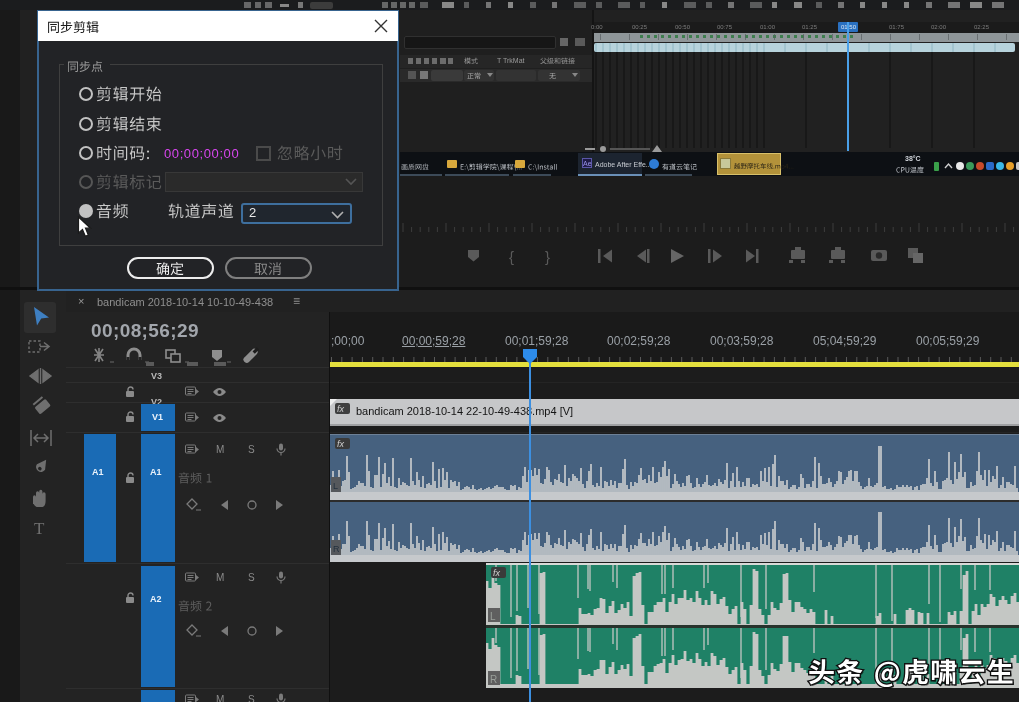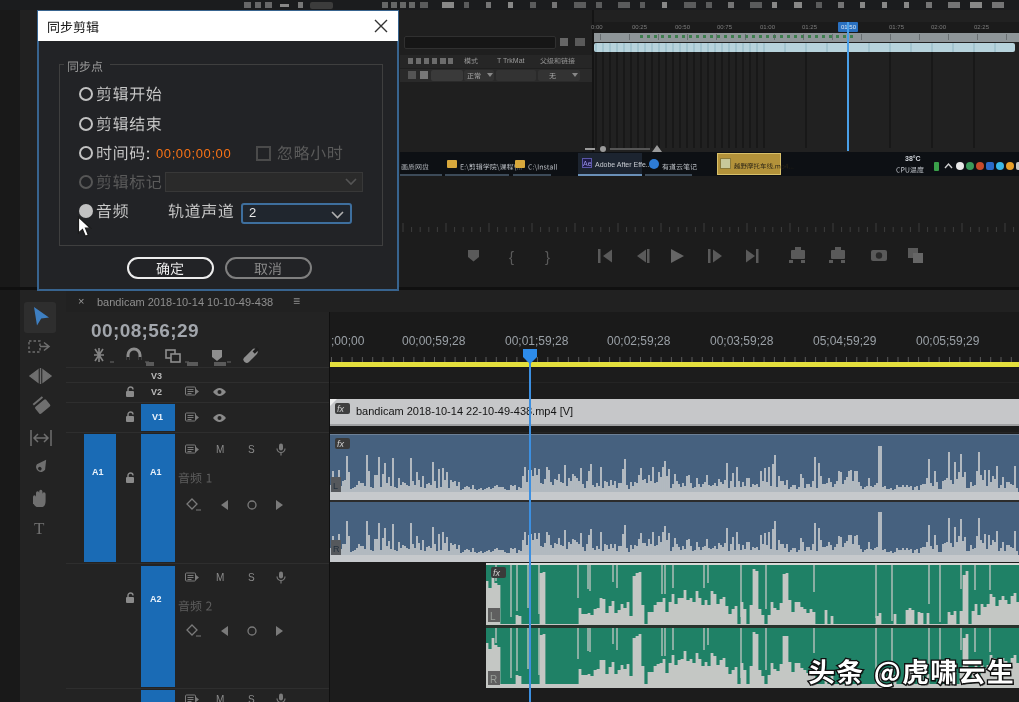--- a/index.html
+++ b/index.html
@@ -263,21 +263,21 @@
     <div style="position:absolute;left:66px;top:563px;width:263px;height:1px;background:#2e2e2e"></div>
     <div style="position:absolute;left:66px;top:688px;width:263px;height:1px;background:#2e2e2e"></div>
     <div style="position:absolute;left:146px;top:362px;width:8px;height:4px;background:#5a5a5a"></div>
     <div style="position:absolute;left:187px;top:362px;width:11px;height:4px;background:#5a5a5a"></div>
     <div style="position:absolute;left:214px;top:362px;width:12px;height:4px;background:#5a5a5a"></div>
     <div style="position:absolute;left:151px;top:371px;font:bold 9px 'Liberation Sans',sans-serif;color:#b8b8b8;letter-spacing:0;white-space:nowrap;">V3</div>
     <svg style="position:absolute;left:125px;top:386px" width="11" height="12" viewBox="0 0 11 12">
       <rect x="1" y="5" width="8" height="6" rx="1" fill="#8a8a8a"></rect>
       <path d="M3 5V3.5a2.5 2.5 0 0 1 5 0" stroke="#8a8a8a" stroke-width="1.4" fill="none"></path>
     </svg>
-    <div style="position:absolute;left:151px;top:387px;font:bold 9px 'Liberation Sans',sans-serif;color:#b8b8b8;letter-spacing:0;white-space:nowrap;">V2</div>
+    <div style="position:absolute;left:151px;top:397px;font:bold 9px 'Liberation Sans',sans-serif;color:#b8b8b8;letter-spacing:0;white-space:nowrap;">V2</div>
     <svg style="position:absolute;left:185px;top:386px" width="14" height="11" viewBox="0 0 14 11">
       <rect x="0.5" y="1" width="10" height="8" rx="1" stroke="#7a7a7a" fill="none"></rect>
       <path d="M2.5 3.5h6M2.5 5.5h6M2.5 7.5h4" stroke="#7a7a7a" stroke-width="1"></path>
       <path d="M11 3l3 2.5L11 8z" fill="#7a7a7a"></path>
     </svg>
     <svg style="position:absolute;left:212px;top:387px" width="15" height="10" viewBox="0 0 15 10">
       <path d="M1 5q6.5-8 13 0q-6.5 8-13 0z" fill="#8a8a8a"></path>
       <circle cx="7.5" cy="5" r="2" fill="#232323"></circle>
     </svg>
     <div style="position:absolute;left:141px;top:404px;width:34px;height:27px;background:#1a6bb5"></div>
@@ -362,21 +362,21 @@
     <svg style="position:absolute;left:276px;top:693px" width="10" height="13" viewBox="0 0 10 13">
       <rect x="3" y="0.5" width="4" height="7" rx="2" fill="#7a7a7a"></rect>
       <path d="M1 5.5a4 4 0 0 0 8 0M5 9.5v3" stroke="#7a7a7a" stroke-width="1.2" fill="none"></path>
     </svg>
     <div style="position:absolute;left:330px;top:312px;width:689px;height:56px;background:#1a1a1a"></div>
     <div style="position:absolute;left:330px;top:368px;width:689px;height:334px;background:#1c1c1c"></div>
     <div style="position:absolute;left:330px;top:382px;width:689px;height:1px;background:#242424"></div>
     <div style="position:absolute;left:330px;top:402px;width:689px;height:1px;background:#242424"></div>
     <div style="position:absolute;left:330px;top:432px;width:689px;height:1px;background:#242424"></div>
     <div style="position:absolute;left:331px;top:334px;font:normal 12px 'Liberation Sans',sans-serif;color:#9aa0a6;letter-spacing:0;white-space:nowrap;">;00;00</div>
-    <div style="position:absolute;left:402px;top:334px;font:normal 12px 'Liberation Sans',sans-serif;color:#9aa0a6;letter-spacing:0;white-space:nowrap;">00;00;59;28</div>
+    <div style="position:absolute;left:402px;top:334px;font:normal 12px 'Liberation Sans',sans-serif;color:#9aa0a6;letter-spacing:0;white-space:nowrap;text-decoration:underline;">00;00;59;28</div>
     <div style="position:absolute;left:505px;top:334px;font:normal 12px 'Liberation Sans',sans-serif;color:#9aa0a6;letter-spacing:0;white-space:nowrap;">00;01;59;28</div>
     <div style="position:absolute;left:607px;top:334px;font:normal 12px 'Liberation Sans',sans-serif;color:#9aa0a6;letter-spacing:0;white-space:nowrap;">00;02;59;28</div>
     <div style="position:absolute;left:710px;top:334px;font:normal 12px 'Liberation Sans',sans-serif;color:#9aa0a6;letter-spacing:0;white-space:nowrap;">00;03;59;28</div>
     <div style="position:absolute;left:813px;top:334px;font:normal 12px 'Liberation Sans',sans-serif;color:#9aa0a6;letter-spacing:0;white-space:nowrap;">05;04;59;29</div>
     <div style="position:absolute;left:916px;top:334px;font:normal 12px 'Liberation Sans',sans-serif;color:#9aa0a6;letter-spacing:0;white-space:nowrap;">00;05;59;29</div>
     <svg style="position:absolute;left:0;top:0" width="1019" height="370" viewBox="0 0 1019 370">
       <path d="M331.5 357V362M341.8 357V362M352.1 357V362M362.4 357V362M372.7 357V362M383.0 357V362M393.3 357V362M403.6 357V362M413.9 357V362M424.2 357V362M434.5 357V362M444.8 357V362M455.1 357V362M465.4 357V362M475.7 357V362M486.0 357V362M496.3 357V362M506.6 357V362M516.9 357V362M527.2 357V362M537.5 357V362M547.8 357V362M558.1 357V362M568.4 357V362M578.7 357V362M589.0 357V362M599.3 357V362M609.6 357V362M619.9 357V362M630.2 357V362M640.5 357V362M650.8 357V362M661.1 357V362M671.4 357V362M681.7 357V362M692.0 357V362M702.3 357V362M712.6 357V362M722.9 357V362M733.2 357V362M743.5 357V362M753.8 357V362M764.1 357V362M774.4 357V362M784.7 357V362M795.0 357V362M805.3 357V362M815.6 357V362M825.9 357V362M836.2 357V362M846.5 357V362M856.8 357V362M867.1 357V362M877.4 357V362M887.7 357V362M898.0 357V362M908.3 357V362M918.6 357V362M928.9 357V362M939.2 357V362M949.5 357V362M959.8 357V362M970.1 357V362M980.4 357V362M990.7 357V362M1001.0 357V362M1011.3 357V362" stroke="#5a5a5a" stroke-width="1" fill="none"></path>
     </svg>
     <div style="position:absolute;left:330px;top:362px;width:689px;height:5px;background:#e3df3d"></div>
     <div style="position:absolute;left:330px;top:399px;width:689px;height:27px;background:#c6c7c9"></div>
@@ -481,21 +481,21 @@
         <path d="M9.5 -9.9V-5.7H10.6V-9.9ZM12.6 -10.3V-5.3C12.6 -5.2 12.6 -5.1 12.4 -5.1C12.2 -5.1 11.6 -5.1 10.9 -5.1C11.1 -4.9 11.2 -4.5 11.3 -4.3C12.2 -4.3 12.8 -4.3 13.2 -4.4C13.6 -4.5 13.7 -4.8 13.7 -5.3V-10.3ZM11.0 -13.5C10.7 -13.0 10.3 -12.3 9.9 -11.8H5.2L5.9 -12.0C5.7 -12.4 5.2 -13.1 4.9 -13.5L3.8 -13.2C4.1 -12.8 4.5 -12.2 4.7 -11.8H1.0V-10.9H15.0V-11.8H11.2C11.5 -12.2 11.9 -12.7 12.2 -13.2ZM1.3 -3.6V-2.7H6.5C6.0 -1.0 4.6 -0.1 0.8 0.3C1.0 0.6 1.3 1.0 1.4 1.3C5.6 0.7 7.2 -0.5 7.8 -2.7H12.8C12.6 -0.9 12.4 -0.2 12.1 0.1C11.9 0.2 11.8 0.2 11.4 0.2C11.1 0.2 10.1 0.2 9.1 0.1C9.3 0.4 9.5 0.8 9.5 1.1C10.5 1.2 11.4 1.2 11.9 1.2C12.4 1.2 12.7 1.1 13.0 0.8C13.5 0.4 13.7 -0.7 14.0 -3.2C14.0 -3.3 14.0 -3.6 14.0 -3.6ZM6.7 -9.2V-8.3H3.2V-9.2ZM2.2 -10.0V-4.4H3.2V-5.9H6.7V-5.3C6.7 -5.2 6.6 -5.1 6.5 -5.1C6.4 -5.1 5.9 -5.1 5.4 -5.1C5.5 -4.9 5.6 -4.6 5.7 -4.4C6.4 -4.4 6.9 -4.4 7.3 -4.5C7.6 -4.6 7.7 -4.8 7.7 -5.3V-10.0ZM6.7 -7.6V-6.6H3.2V-7.6Z M25.4 -12.0H29.7V-10.4H25.4ZM24.3 -12.9V-9.5H30.9V-12.9ZM17.9 -5.3C18.0 -5.4 18.5 -5.5 19.0 -5.5H20.5V-3.2L17.2 -2.7L17.5 -1.5L20.5 -2.1V1.2H21.6V-2.3L23.4 -2.7L23.4 -3.7L21.6 -3.4V-5.5H23.1V-6.6H21.6V-9.1H20.5V-6.6H19.0C19.4 -7.7 19.9 -9.0 20.2 -10.4H23.2V-11.6H20.6C20.7 -12.1 20.8 -12.7 20.9 -13.2L19.7 -13.4C19.7 -12.8 19.5 -12.2 19.4 -11.6H17.4V-10.4H19.1C18.8 -9.1 18.4 -8.1 18.3 -7.7C18.0 -7.0 17.8 -6.4 17.5 -6.4C17.7 -6.1 17.8 -5.5 17.9 -5.3ZM29.6 -7.6V-6.2H25.6V-7.6ZM23.0 -1.2 23.2 -0.1 29.6 -0.6V1.3H30.8V-0.7L31.9 -0.8L32.0 -1.8L30.8 -1.8V-7.6H31.8V-8.6H23.4V-7.6H24.5V-1.3ZM29.6 -5.3V-3.9H25.6V-5.3ZM29.6 -3.0V-1.7L25.6 -1.4V-3.0Z M43.6 -11.2V-6.7H39.1V-7.4V-11.2ZM34.0 -6.7V-5.5H37.8C37.6 -3.3 36.8 -1.2 34.1 0.4C34.4 0.7 34.8 1.1 35.0 1.3C38.0 -0.5 38.8 -3.0 39.0 -5.5H43.6V1.3H44.8V-5.5H48.4V-6.7H44.8V-11.2H47.9V-12.4H34.6V-11.2H37.9V-7.4L37.9 -6.7Z M57.2 -5.2V1.3H58.3V0.6H63.1V1.2H64.3V-5.2ZM58.3 -0.5V-4.1H63.1V-0.5ZM56.7 -6.5C57.1 -6.7 57.8 -6.8 63.8 -7.2C64.0 -6.8 64.2 -6.4 64.3 -6.1L65.3 -6.6C64.8 -7.9 63.7 -9.7 62.6 -11.1L61.6 -10.7C62.2 -10.0 62.7 -9.1 63.2 -8.3L58.1 -8.0C59.2 -9.4 60.2 -11.2 61.1 -13.1L59.8 -13.5C59.0 -11.4 57.7 -9.3 57.3 -8.7C56.9 -8.1 56.6 -7.7 56.3 -7.7C56.4 -7.4 56.6 -6.8 56.7 -6.5ZM53.0 -9.0H54.9C54.7 -7.0 54.3 -5.3 53.8 -3.9C53.2 -4.3 52.6 -4.7 52.1 -5.1C52.4 -6.2 52.7 -7.6 53.0 -9.0ZM50.8 -4.7C51.6 -4.1 52.5 -3.5 53.3 -2.8C52.5 -1.3 51.6 -0.3 50.4 0.3C50.7 0.5 51.0 1.0 51.2 1.2C52.4 0.5 53.4 -0.5 54.1 -2.0C54.7 -1.4 55.3 -0.8 55.6 -0.3L56.4 -1.3C56.0 -1.8 55.4 -2.5 54.6 -3.1C55.4 -4.9 55.8 -7.2 56.0 -10.1L55.3 -10.2L55.1 -10.2H53.3C53.5 -11.2 53.6 -12.3 53.8 -13.3L52.6 -13.4C52.5 -12.4 52.4 -11.3 52.2 -10.2H50.5V-9.0H51.9C51.6 -7.4 51.2 -5.8 50.8 -4.7Z" fill="#c8c8c8"></path>
       </svg>
       <div style="position:absolute;left:40px;top:105px;width:14px;height:14px;border-radius:50%;border:2px solid #c2c2c2;"></div>
       <svg style="position:absolute;left:57px;top:102px;overflow:visible" width="70" height="22" viewBox="0 -16 70 22">
         <path d="M9.5 -9.9V-5.7H10.6V-9.9ZM12.6 -10.3V-5.3C12.6 -5.2 12.6 -5.1 12.4 -5.1C12.2 -5.1 11.6 -5.1 10.9 -5.1C11.1 -4.9 11.2 -4.5 11.3 -4.3C12.2 -4.3 12.8 -4.3 13.2 -4.4C13.6 -4.5 13.7 -4.8 13.7 -5.3V-10.3ZM11.0 -13.5C10.7 -13.0 10.3 -12.3 9.9 -11.8H5.2L5.9 -12.0C5.7 -12.4 5.2 -13.1 4.9 -13.5L3.8 -13.2C4.1 -12.8 4.5 -12.2 4.7 -11.8H1.0V-10.9H15.0V-11.8H11.2C11.5 -12.2 11.9 -12.7 12.2 -13.2ZM1.3 -3.6V-2.7H6.5C6.0 -1.0 4.6 -0.1 0.8 0.3C1.0 0.6 1.3 1.0 1.4 1.3C5.6 0.7 7.2 -0.5 7.8 -2.7H12.8C12.6 -0.9 12.4 -0.2 12.1 0.1C11.9 0.2 11.8 0.2 11.4 0.2C11.1 0.2 10.1 0.2 9.1 0.1C9.3 0.4 9.5 0.8 9.5 1.1C10.5 1.2 11.4 1.2 11.9 1.2C12.4 1.2 12.7 1.1 13.0 0.8C13.5 0.4 13.7 -0.7 14.0 -3.2C14.0 -3.3 14.0 -3.6 14.0 -3.6ZM6.7 -9.2V-8.3H3.2V-9.2ZM2.2 -10.0V-4.4H3.2V-5.9H6.7V-5.3C6.7 -5.2 6.6 -5.1 6.5 -5.1C6.4 -5.1 5.9 -5.1 5.4 -5.1C5.5 -4.9 5.6 -4.6 5.7 -4.4C6.4 -4.4 6.9 -4.4 7.3 -4.5C7.6 -4.6 7.7 -4.8 7.7 -5.3V-10.0ZM6.7 -7.6V-6.6H3.2V-7.6Z M25.4 -12.0H29.7V-10.4H25.4ZM24.3 -12.9V-9.5H30.9V-12.9ZM17.9 -5.3C18.0 -5.4 18.5 -5.5 19.0 -5.5H20.5V-3.2L17.2 -2.7L17.5 -1.5L20.5 -2.1V1.2H21.6V-2.3L23.4 -2.7L23.4 -3.7L21.6 -3.4V-5.5H23.1V-6.6H21.6V-9.1H20.5V-6.6H19.0C19.4 -7.7 19.9 -9.0 20.2 -10.4H23.2V-11.6H20.6C20.7 -12.1 20.8 -12.7 20.9 -13.2L19.7 -13.4C19.7 -12.8 19.5 -12.2 19.4 -11.6H17.4V-10.4H19.1C18.8 -9.1 18.4 -8.1 18.3 -7.7C18.0 -7.0 17.8 -6.4 17.5 -6.4C17.7 -6.1 17.8 -5.5 17.9 -5.3ZM29.6 -7.6V-6.2H25.6V-7.6ZM23.0 -1.2 23.2 -0.1 29.6 -0.6V1.3H30.8V-0.7L31.9 -0.8L32.0 -1.8L30.8 -1.8V-7.6H31.8V-8.6H23.4V-7.6H24.5V-1.3ZM29.6 -5.3V-3.9H25.6V-5.3ZM29.6 -3.0V-1.7L25.6 -1.4V-3.0Z M33.8 -0.8 34.0 0.4C35.6 0.0 37.7 -0.4 39.7 -0.9L39.6 -2.0C37.5 -1.6 35.2 -1.1 33.8 -0.8ZM34.1 -6.8C34.3 -6.9 34.7 -7.0 36.8 -7.3C36.0 -6.3 35.4 -5.5 35.1 -5.2C34.5 -4.6 34.2 -4.2 33.8 -4.1C34.0 -3.8 34.1 -3.2 34.2 -2.9C34.6 -3.2 35.2 -3.3 39.6 -4.1C39.6 -4.4 39.6 -4.8 39.6 -5.2L36.0 -4.6C37.3 -6.0 38.6 -7.7 39.6 -9.4L38.5 -10.1C38.2 -9.5 37.9 -8.9 37.5 -8.4L35.4 -8.2C36.3 -9.5 37.3 -11.2 38.0 -12.8L36.8 -13.3C36.1 -11.5 35.0 -9.5 34.6 -9.0C34.3 -8.5 34.0 -8.1 33.7 -8.0C33.8 -7.7 34.0 -7.1 34.1 -6.8ZM43.4 -13.5V-11.3H39.7V-10.1H43.4V-7.6H40.1V-6.5H48.0V-7.6H44.7V-10.1H48.3V-11.3H44.7V-13.5ZM40.5 -4.9V1.3H41.7V0.6H46.4V1.2H47.6V-4.9ZM41.7 -0.5V-3.8H46.4V-0.5Z M52.1 -8.9V-4.3H56.5C55.0 -2.6 52.6 -1.0 50.4 -0.3C50.7 -0.0 51.1 0.4 51.3 0.7C53.4 -0.1 55.6 -1.6 57.2 -3.3V1.3H58.4V-3.4C60.0 -1.6 62.2 -0.1 64.4 0.8C64.6 0.4 65.0 -0.0 65.3 -0.3C63.0 -1.0 60.6 -2.6 59.1 -4.3H63.5V-8.9H58.4V-10.6H64.6V-11.7H58.4V-13.4H57.2V-11.7H51.0V-10.6H57.2V-8.9ZM53.3 -7.8H57.2V-5.3H53.3ZM58.4 -7.8H62.3V-5.3H58.4Z" fill="#c8c8c8"></path>
       </svg>
       <div style="position:absolute;left:40px;top:134px;width:14px;height:14px;border-radius:50%;border:2px solid #c2c2c2;"></div>
       <svg style="position:absolute;left:57px;top:131px;overflow:visible" width="58" height="22" viewBox="0 -16 58 22">
         <path d="M7.6 -7.2C8.4 -6.0 9.5 -4.3 10.0 -3.3L11.1 -3.9C10.5 -4.9 9.4 -6.5 8.6 -7.8ZM5.2 -6.4V-2.8H2.4V-6.4ZM5.2 -7.5H2.4V-11.0H5.2ZM1.3 -12.1V-0.4H2.4V-1.7H6.3V-12.1ZM12.2 -13.4V-10.2H7.0V-9.1H12.2V-0.5C12.2 -0.2 12.1 -0.1 11.8 -0.1C11.4 -0.1 10.2 -0.1 9.0 -0.1C9.2 0.2 9.4 0.8 9.4 1.1C11.0 1.1 12.1 1.1 12.6 0.9C13.2 0.7 13.4 0.4 13.4 -0.5V-9.1H15.4V-10.2H13.4V-13.4Z M18.1 -9.8V1.3H19.3V-9.8ZM18.3 -12.7C19.0 -12.0 19.9 -10.9 20.2 -10.3L21.2 -10.9C20.8 -11.6 20.0 -12.6 19.2 -13.2ZM22.7 -4.7H26.5V-2.6H22.7ZM22.7 -7.9H26.5V-5.7H22.7ZM21.6 -8.9V-1.6H27.6V-8.9ZM22.2 -12.5V-11.4H30.0V-0.2C30.0 0.0 29.9 0.1 29.7 0.1C29.5 0.1 28.8 0.1 28.2 0.1C28.3 0.4 28.5 0.9 28.6 1.2C29.5 1.2 30.2 1.2 30.6 1.0C31.1 0.8 31.2 0.5 31.2 -0.2V-12.5Z M39.8 -3.3V-2.2H45.9V-3.3ZM41.1 -10.4C40.9 -8.8 40.7 -6.7 40.5 -5.4H40.8L47.0 -5.4C46.7 -1.9 46.4 -0.4 45.9 -0.0C45.8 0.1 45.6 0.2 45.3 0.1C45.0 0.1 44.3 0.1 43.6 0.1C43.7 0.4 43.9 0.8 43.9 1.2C44.7 1.2 45.4 1.2 45.8 1.2C46.3 1.2 46.6 1.0 46.9 0.7C47.5 0.1 47.8 -1.6 48.2 -5.9C48.2 -6.1 48.2 -6.4 48.2 -6.4H46.3C46.5 -8.4 46.8 -10.8 46.9 -12.5L46.0 -12.6L45.9 -12.5H40.3V-11.4H45.6C45.5 -10.0 45.3 -8.0 45.1 -6.4H41.8C41.9 -7.6 42.1 -9.1 42.2 -10.3ZM34.0 -12.6V-11.5H36.0C35.5 -9.0 34.8 -6.8 33.7 -5.2C33.9 -4.9 34.1 -4.3 34.2 -4.0C34.5 -4.4 34.8 -4.8 35.1 -5.3V0.5H36.1V-0.7H39.0V-7.7H36.1C36.5 -8.9 36.9 -10.2 37.1 -11.5H39.5V-12.6ZM36.1 -6.6H38.0V-1.8H36.1Z M52.0 -6.2C52.6 -6.2 53.1 -6.7 53.1 -7.4C53.1 -8.0 52.6 -8.5 52.0 -8.5C51.4 -8.5 51.0 -8.0 51.0 -7.4C51.0 -6.7 51.4 -6.2 52.0 -6.2ZM52.0 0.2C52.6 0.2 53.1 -0.2 53.1 -0.9C53.1 -1.6 52.6 -2.0 52.0 -2.0C51.4 -2.0 51.0 -1.6 51.0 -0.9C51.0 -0.2 51.4 0.2 52.0 0.2Z" fill="#c8c8c8"></path>
       </svg>
-      <div style="position:absolute;left:117px;top:134px;font:normal 13px 'Liberation Sans',sans-serif;color:#f97316;letter-spacing:0.6px;white-space:nowrap;">00;00;00;00</div>
+      <div style="position:absolute;left:125px;top:134px;font:normal 13px 'Liberation Sans',sans-serif;color:#d946ef;letter-spacing:0.6px;white-space:nowrap;">00;00;00;00</div>
       <div style="position:absolute;left:217px;top:134px;width:15px;height:15px;border:2px solid #4a4a4a;"></div>
       <svg style="position:absolute;left:238px;top:131px;overflow:visible" width="70" height="22" viewBox="0 -16 70 22">
         <path d="M4.2 -3.8V-0.6C4.2 0.7 4.7 1.1 6.5 1.1C6.9 1.1 9.8 1.1 10.2 1.1C11.7 1.1 12.1 0.5 12.3 -1.5C11.9 -1.6 11.4 -1.8 11.2 -2.0C11.1 -0.3 10.9 -0.0 10.1 -0.0C9.5 -0.0 7.1 -0.0 6.6 -0.0C5.6 -0.0 5.4 -0.1 5.4 -0.6V-3.8ZM12.1 -3.4C12.8 -2.3 13.7 -0.8 14.0 0.1L15.1 -0.3C14.8 -1.2 14.0 -2.7 13.2 -3.8ZM2.1 -3.8C1.9 -2.6 1.3 -1.1 0.6 -0.1L1.7 0.4C2.4 -0.6 2.9 -2.2 3.2 -3.4ZM6.9 -4.0C7.6 -3.2 8.5 -2.1 8.9 -1.4L10.0 -2.0C9.5 -2.7 8.6 -3.7 7.8 -4.5ZM4.7 -13.5C3.9 -11.6 2.4 -9.9 0.8 -8.8C1.2 -8.6 1.6 -8.2 1.9 -8.0C2.7 -8.7 3.6 -9.6 4.4 -10.6H6.5C5.5 -8.8 3.9 -7.2 2.2 -6.2C2.4 -6.0 2.9 -5.6 3.0 -5.3C4.9 -6.6 6.6 -8.4 7.7 -10.6H9.9C9.0 -8.3 7.5 -6.4 5.6 -5.2C5.9 -5.0 6.3 -4.6 6.5 -4.4C8.5 -5.8 10.1 -8.0 11.1 -10.6H12.8C12.6 -7.3 12.3 -6.0 12.0 -5.7C11.9 -5.5 11.7 -5.5 11.4 -5.5C11.1 -5.5 10.4 -5.5 9.6 -5.6C9.8 -5.3 10.0 -4.8 10.0 -4.5C10.8 -4.4 11.5 -4.4 11.9 -4.4C12.4 -4.5 12.7 -4.6 13.0 -4.9C13.5 -5.5 13.8 -7.0 14.0 -11.2C14.0 -11.3 14.1 -11.7 14.1 -11.7H5.1C5.4 -12.2 5.6 -12.6 5.9 -13.1Z M26.4 -13.5C25.7 -11.8 24.5 -10.1 23.1 -9.1V-12.5H17.8V-0.6H18.8V-2.1H23.1V-4.5C23.3 -4.3 23.4 -4.1 23.5 -3.9L24.3 -4.2V1.2H25.4V0.7H29.9V1.2H31.1V-4.3L31.6 -4.1C31.8 -4.4 32.1 -4.8 32.4 -5.1C30.9 -5.6 29.6 -6.4 28.6 -7.3C29.7 -8.5 30.6 -9.8 31.3 -11.4L30.5 -11.8L30.3 -11.7H26.8C27.0 -12.2 27.3 -12.7 27.5 -13.2ZM18.8 -11.4H20.0V-8.0H18.8ZM18.8 -3.1V-6.9H20.0V-3.1ZM22.2 -6.9V-3.1H20.9V-6.9ZM22.2 -8.0H20.9V-11.4H22.2ZM23.1 -4.9V-8.6C23.4 -8.4 23.6 -8.2 23.7 -8.0C24.3 -8.4 24.8 -9.0 25.3 -9.6C25.7 -8.8 26.3 -8.1 27.0 -7.3C25.8 -6.3 24.4 -5.5 23.1 -4.9ZM25.4 -0.4V-3.5H29.9V-0.4ZM29.7 -10.7C29.2 -9.8 28.5 -8.9 27.8 -8.1C27.0 -8.9 26.4 -9.7 26.0 -10.5L26.1 -10.7ZM25.0 -4.6C25.9 -5.1 26.9 -5.8 27.8 -6.5C28.6 -5.8 29.5 -5.1 30.5 -4.6Z M40.6 -13.2V-0.4C40.6 -0.1 40.5 0.0 40.2 0.0C39.8 0.1 38.7 0.1 37.5 0.0C37.7 0.4 37.9 0.9 38.0 1.3C39.5 1.3 40.5 1.3 41.1 1.1C41.7 0.9 41.9 0.5 41.9 -0.4V-13.2ZM44.5 -9.1C45.9 -6.8 47.2 -3.8 47.5 -1.9L48.8 -2.5C48.4 -4.4 47.0 -7.3 45.6 -9.6ZM36.4 -9.5C36.0 -7.3 35.1 -4.5 33.7 -2.8C34.0 -2.7 34.6 -2.4 34.8 -2.2C36.3 -4.0 37.2 -6.9 37.8 -9.2Z M57.4 -7.2C58.2 -6.0 59.3 -4.3 59.8 -3.3L60.9 -3.9C60.3 -4.9 59.2 -6.5 58.4 -7.8ZM55.0 -6.4V-2.8H52.2V-6.4ZM55.0 -7.5H52.2V-11.0H55.0ZM51.1 -12.1V-0.4H52.2V-1.7H56.1V-12.1ZM62.0 -13.4V-10.2H56.8V-9.1H62.0V-0.5C62.0 -0.2 61.9 -0.1 61.6 -0.1C61.2 -0.1 60.0 -0.1 58.8 -0.1C59.0 0.2 59.2 0.8 59.2 1.1C60.8 1.1 61.9 1.1 62.4 0.9C63.0 0.7 63.2 0.4 63.2 -0.5V-9.1H65.2V-10.2H63.2V-13.4Z" fill="#5a5a5a"></path>
       </svg>
       <div style="position:absolute;left:40px;top:163px;width:14px;height:14px;border-radius:50%;border:2px solid #565656;"></div>
       <svg style="position:absolute;left:57px;top:160px;overflow:visible" width="70" height="22" viewBox="0 -16 70 22">
         <path d="M9.5 -9.9V-5.7H10.6V-9.9ZM12.6 -10.3V-5.3C12.6 -5.2 12.6 -5.1 12.4 -5.1C12.2 -5.1 11.6 -5.1 10.9 -5.1C11.1 -4.9 11.2 -4.5 11.3 -4.3C12.2 -4.3 12.8 -4.3 13.2 -4.4C13.6 -4.5 13.7 -4.8 13.7 -5.3V-10.3ZM11.0 -13.5C10.7 -13.0 10.3 -12.3 9.9 -11.8H5.2L5.9 -12.0C5.7 -12.4 5.2 -13.1 4.9 -13.5L3.8 -13.2C4.1 -12.8 4.5 -12.2 4.7 -11.8H1.0V-10.9H15.0V-11.8H11.2C11.5 -12.2 11.9 -12.7 12.2 -13.2ZM1.3 -3.6V-2.7H6.5C6.0 -1.0 4.6 -0.1 0.8 0.3C1.0 0.6 1.3 1.0 1.4 1.3C5.6 0.7 7.2 -0.5 7.8 -2.7H12.8C12.6 -0.9 12.4 -0.2 12.1 0.1C11.9 0.2 11.8 0.2 11.4 0.2C11.1 0.2 10.1 0.2 9.1 0.1C9.3 0.4 9.5 0.8 9.5 1.1C10.5 1.2 11.4 1.2 11.9 1.2C12.4 1.2 12.7 1.1 13.0 0.8C13.5 0.4 13.7 -0.7 14.0 -3.2C14.0 -3.3 14.0 -3.6 14.0 -3.6ZM6.7 -9.2V-8.3H3.2V-9.2ZM2.2 -10.0V-4.4H3.2V-5.9H6.7V-5.3C6.7 -5.2 6.6 -5.1 6.5 -5.1C6.4 -5.1 5.9 -5.1 5.4 -5.1C5.5 -4.9 5.6 -4.6 5.7 -4.4C6.4 -4.4 6.9 -4.4 7.3 -4.5C7.6 -4.6 7.7 -4.8 7.7 -5.3V-10.0ZM6.7 -7.6V-6.6H3.2V-7.6Z M25.4 -12.0H29.7V-10.4H25.4ZM24.3 -12.9V-9.5H30.9V-12.9ZM17.9 -5.3C18.0 -5.4 18.5 -5.5 19.0 -5.5H20.5V-3.2L17.2 -2.7L17.5 -1.5L20.5 -2.1V1.2H21.6V-2.3L23.4 -2.7L23.4 -3.7L21.6 -3.4V-5.5H23.1V-6.6H21.6V-9.1H20.5V-6.6H19.0C19.4 -7.7 19.9 -9.0 20.2 -10.4H23.2V-11.6H20.6C20.7 -12.1 20.8 -12.7 20.9 -13.2L19.7 -13.4C19.7 -12.8 19.5 -12.2 19.4 -11.6H17.4V-10.4H19.1C18.8 -9.1 18.4 -8.1 18.3 -7.7C18.0 -7.0 17.8 -6.4 17.5 -6.4C17.7 -6.1 17.8 -5.5 17.9 -5.3ZM29.6 -7.6V-6.2H25.6V-7.6ZM23.0 -1.2 23.2 -0.1 29.6 -0.6V1.3H30.8V-0.7L31.9 -0.8L32.0 -1.8L30.8 -1.8V-7.6H31.8V-8.6H23.4V-7.6H24.5V-1.3ZM29.6 -5.3V-3.9H25.6V-5.3ZM29.6 -3.0V-1.7L25.6 -1.4V-3.0Z M40.7 -12.2V-11.1H47.6V-12.2ZM45.7 -5.2C46.4 -3.6 47.2 -1.5 47.4 -0.3L48.5 -0.7C48.2 -1.9 47.5 -4.0 46.7 -5.5ZM41.1 -5.5C40.6 -3.8 39.9 -2.1 39.0 -0.9C39.3 -0.8 39.8 -0.4 40.0 -0.3C40.9 -1.5 41.7 -3.4 42.2 -5.2ZM40.0 -8.4V-7.3H43.4V-0.3C43.4 -0.1 43.3 -0.0 43.1 0.0C42.9 0.0 42.1 0.0 41.3 -0.0C41.4 0.4 41.6 0.9 41.7 1.2C42.8 1.2 43.5 1.2 44.0 1.0C44.4 0.8 44.6 0.4 44.6 -0.3V-7.3H48.5V-8.4ZM36.4 -13.4V-10.0H34.0V-8.9H36.2C35.6 -6.9 34.6 -4.6 33.6 -3.4C33.8 -3.1 34.1 -2.6 34.3 -2.3C35.1 -3.3 35.8 -5.0 36.4 -6.8V1.3H37.6V-7.1C38.2 -6.3 38.8 -5.3 39.1 -4.8L39.8 -5.8C39.5 -6.2 38.1 -8.0 37.6 -8.5V-8.9H39.7V-10.0H37.6V-13.4Z M51.8 -12.3C52.7 -11.5 53.8 -10.4 54.3 -9.7L55.2 -10.6C54.6 -11.2 53.5 -12.3 52.6 -13.0ZM53.0 1.0V1.0C53.2 0.7 53.7 0.3 56.3 -1.6C56.2 -1.8 56.0 -2.3 55.9 -2.6L54.3 -1.5V-8.4H50.5V-7.2H53.1V-1.5C53.1 -0.7 52.6 -0.2 52.3 0.1C52.5 0.3 52.9 0.7 53.0 1.0ZM56.5 -12.3V-11.1H62.9V-7.1H56.8V-0.9C56.8 0.7 57.4 1.0 59.2 1.0C59.6 1.0 62.4 1.0 62.9 1.0C64.6 1.0 65.0 0.3 65.2 -2.3C64.8 -2.4 64.3 -2.6 64.0 -2.8C63.9 -0.5 63.8 -0.1 62.8 -0.1C62.2 -0.1 59.7 -0.1 59.3 -0.1C58.2 -0.1 58.0 -0.3 58.0 -0.9V-5.9H62.9V-5.1H64.1V-12.3Z" fill="#5a5a5a"></path>
       </svg>
       <div style="position:absolute;left:126px;top:160px;width:198px;height:20px;background:#2a2a2a;border:1px solid #383838;"></div>
       <svg style="position:absolute;left:306px;top:166px" width="12" height="8" viewBox="0 0 12 8">

